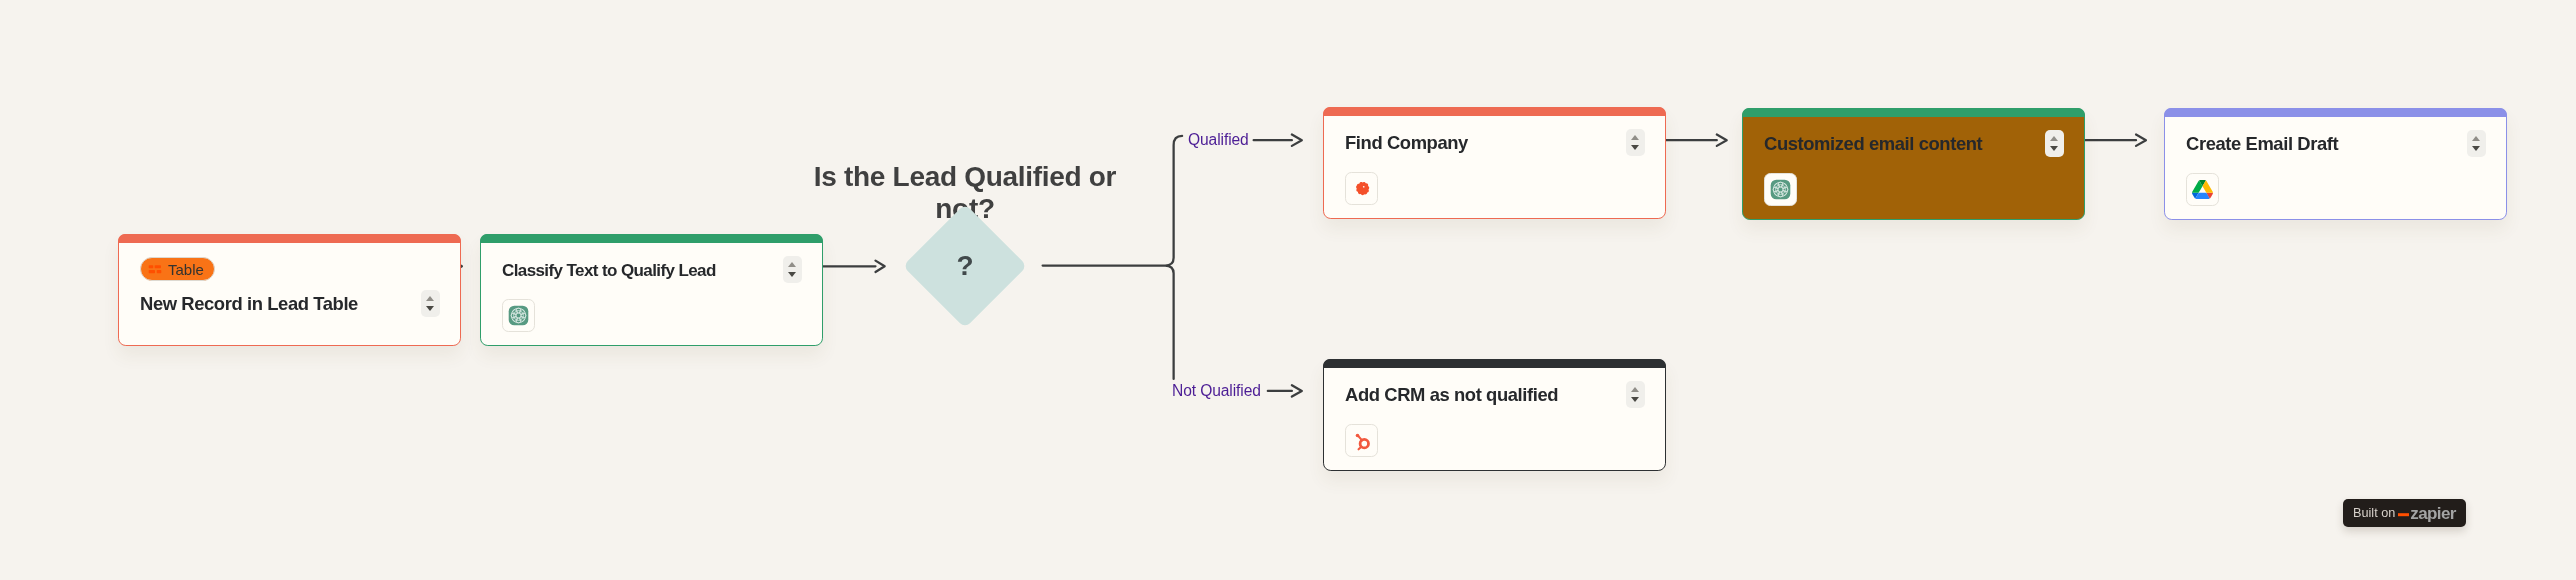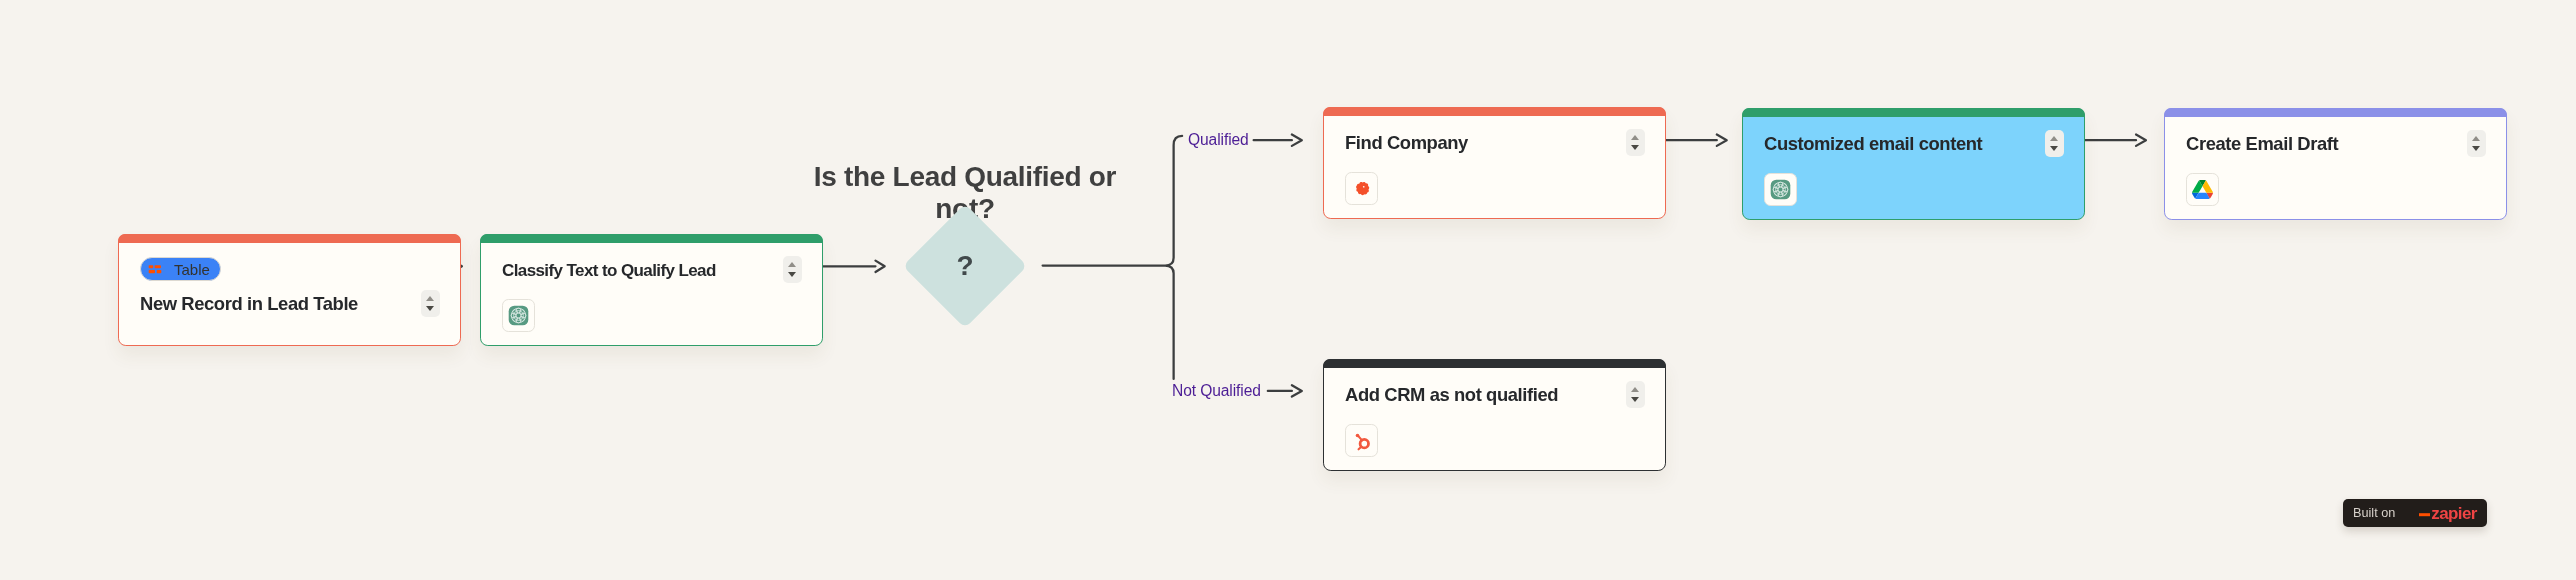--- a/index.html
+++ b/index.html
@@ -52,22 +52,22 @@
     width: 33px; height: 33px;
     background: #fffdf8;
     border: 1.4px solid #e5e2da; border-radius: 6.4px;
     display: flex; align-items: center; justify-content: center;
   }
 
   .app-badge {
     position: absolute; left: 21px; top: 22px;
     height: 24px; padding: 0 10px 0 7px;
     border: 1.4px solid #ddd9d1; border-radius: 12px;
-    background: #3b82f6;
-    display: flex; align-items: center; gap: 12px;
+    background: #f97316;
+    display: flex; align-items: center; gap: 6px;
   }
   .app-badge span { font-size: 15px; color: #33332f; }
 
   
   .diamond {
     position: absolute; left: 921px; top: 222px;
     width: 88px; height: 88px;
     background: #cde1de;
     border-radius: 7px;
     transform: rotate(45deg);
@@ -91,28 +91,28 @@
     white-space: nowrap;
   }
   #label-qualified { left: 1188px; top: 131px; }
   #label-not-qualified { left: 1172px; top: 382px; }
 
   
   .builton {
     position: absolute; left: 2343px; top: 499px;
     height: 28px; padding: 8px 10px;
     background: #221d1a; border-radius: 5px;
-    display: flex; align-items: center; gap: 24px;
+    display: flex; align-items: center; gap: 3px;
     cursor: pointer;
     box-shadow: 0 4.2px 8.5px rgba(60,45,25,0.18);
   }
   .bo-text { font-size: 12.7px; color: #d7d1ca; }
   .zap-logo { display: flex; align-items: baseline; }
   .zap-underscore { display: inline-block; width: 10.6px; height: 2.8px; background: #ff4f00; margin-right: 1.4px; transform: translateY(-2.8px); }
-  .zap-word { font-size: 17px; font-weight: 700; color: #ef4444; letter-spacing: -0.6px; line-height: 1; }
+  .zap-word { font-size: 17px; font-weight: 700; color: #a3a3a3; letter-spacing: -0.6px; line-height: 1; }
 </style>
 </head>
 <body style="background: rgb(246, 243, 238);">
 
 <div id="canvas">
 
   <svg id="wires" viewBox="0 0 3637 819" xmlns="http://www.w3.org/2000/svg">
     <path d="M610 376 H650 M638 368 L652 376 L638 384" style="stroke: rgb(60, 62, 63);"></path>
     <path d="M1125 376 H1236 M1236 368 L1249 376 L1236 384" style="stroke: rgb(60, 62, 63);"></path>
     <path d="M1472 375 H1645 M1645 375 Q1657 375 1657 364 V205 Q1657 192 1669 192 M1645 375 Q1657 375 1657 386 V535" style="stroke: rgb(60, 62, 63);"></path>
@@ -185,21 +185,21 @@
       <span class="tri-down"></span>
     </div>
     <div class="appbox">
       <svg width="21" height="21" viewBox="0 0 30 30">
         <path fill="#f4502a" d="M8.5 12.2c-.9-2.6 1.2-4.6 3.4-3.9.2-2.1 2.8-3.2 4.4-1.8 1.4-1.6 4.2-1 4.7 1.1 2.3-.6 4.3 1.6 3.4 3.8 2 .9 2.3 3.6.6 4.9 1.2 1.7.3 4.1-1.8 4.5-.1 2.2-2.5 3.5-4.4 2.4-1.1 1.8-3.9 1.7-4.9-.2-2.2.8-4.4-1.1-3.9-3.3-2.2-.3-3.2-2.9-1.7-4.5-1.5-1.2-1.3-3.6.2-4.4z"></path>
         <circle cx="18.2" cy="12.5" r="1.2" fill="#fffdf8"></circle>
       </svg>
     </div>
   </div>
 
-  <div class="node" style="left: 1742px; top: 108px; border-color: rgb(47, 158, 106); background: #7dd3fc;">
+  <div class="node" style="left: 1742px; top: 108px; border-color: rgb(47, 158, 106); background: #a16207;">
     <div class="bar" style="background: rgb(47, 158, 106);"></div>
     <div class="node-title">Customized email content</div>
     <div class="stepper">
       <span class="tri-up"></span>
       <span class="tri-down"></span>
     </div>
     <div class="appbox">
       <svg width="21" height="21" viewBox="0 0 30 30">
         <rect x="1" y="1" width="28" height="28" rx="8" fill="#579a82"></rect>
         <g stroke="#ffffff" fill="none" stroke-width="0.9" opacity="0.9">

